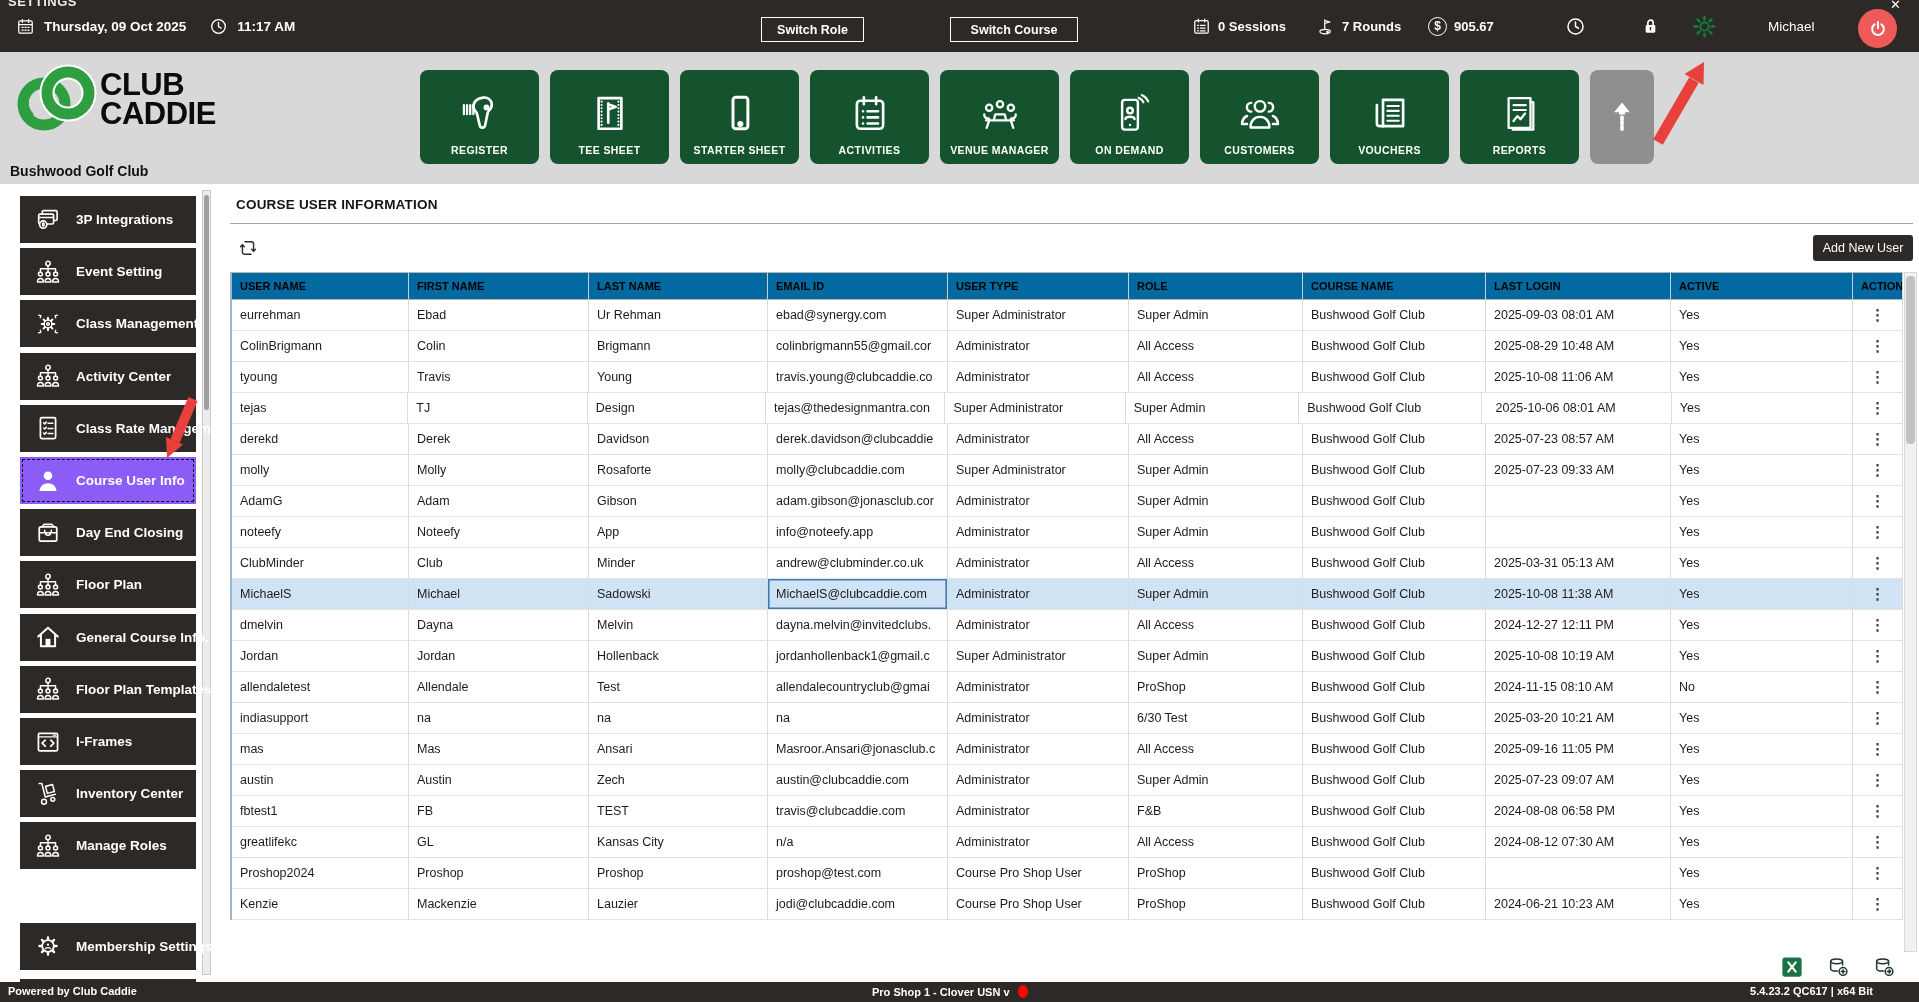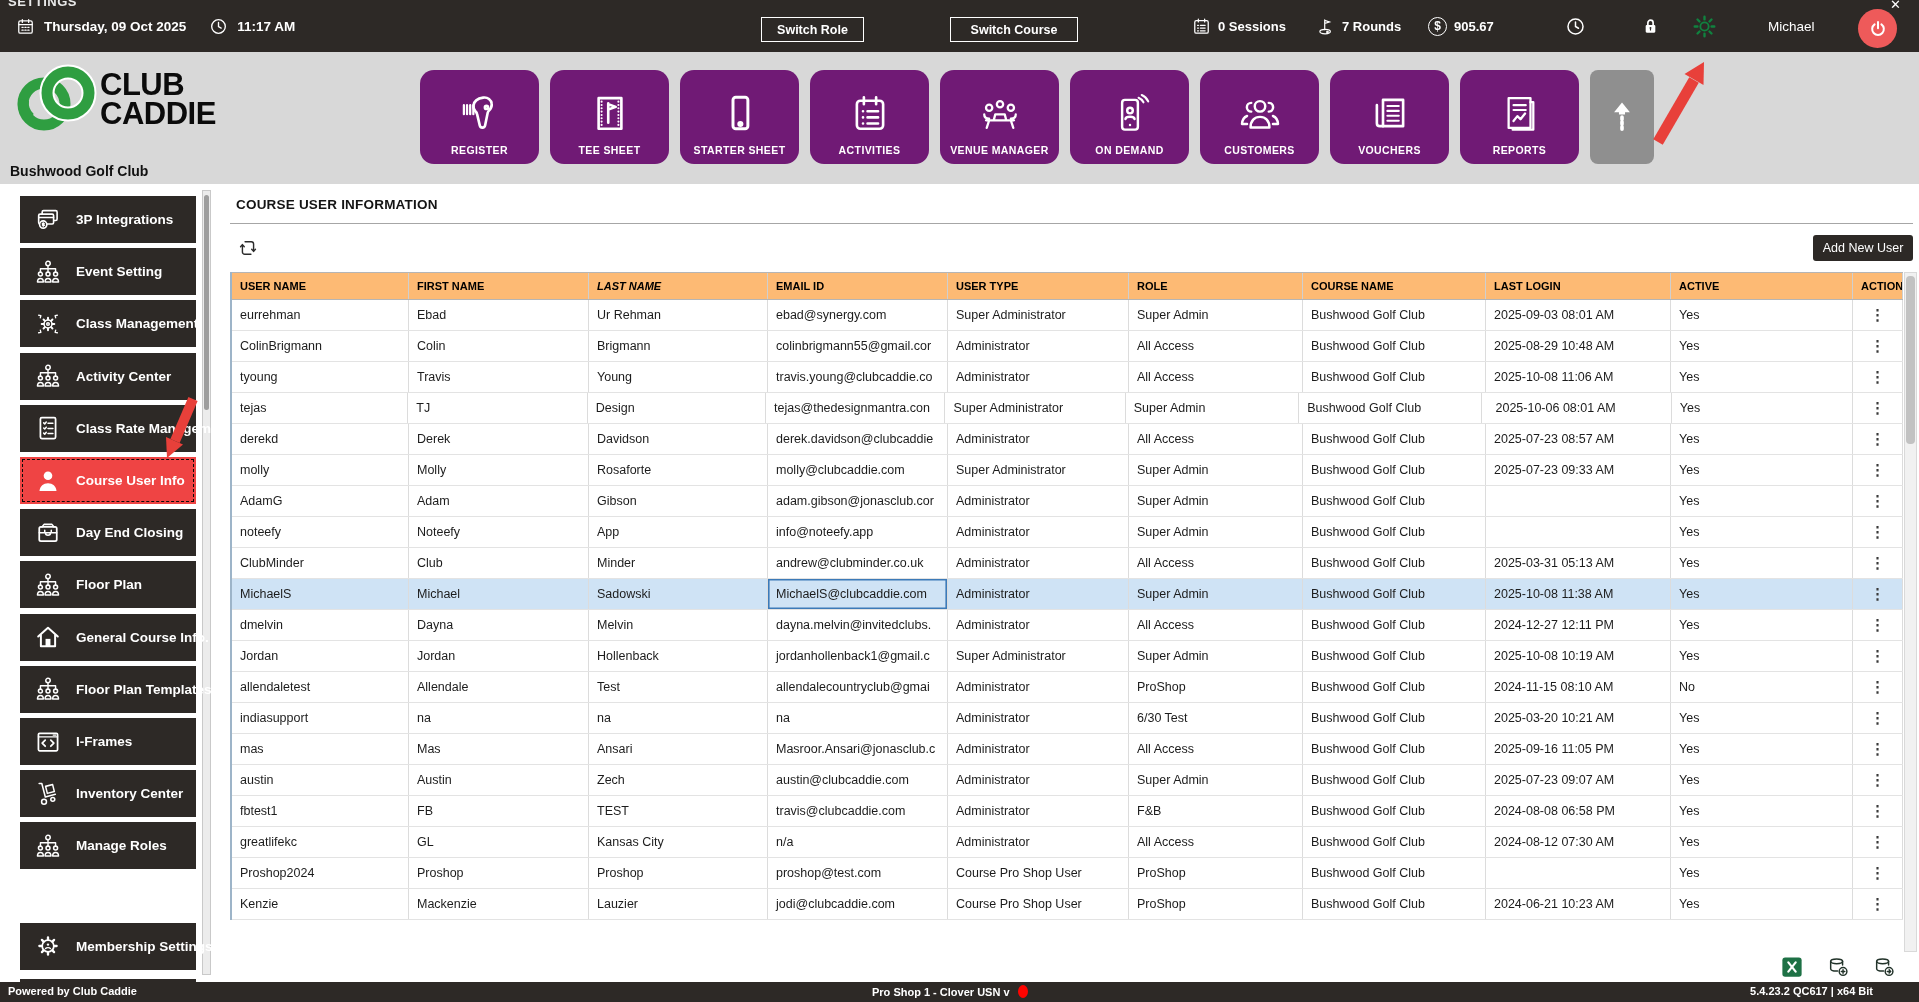--- a/index.html
+++ b/index.html
@@ -36,50 +36,50 @@
   #power-btn { position:absolute; left:1858px; top:9px; width:39px; height:39px; border-radius:50%; background:#ee5a5a;
                display:flex; align-items:center; justify-content:center; cursor:pointer; }
   #power-btn svg { width:20px; height:20px; color:#fff; }
 
   
   .band { position:absolute; left:0; top:52px; width:1919px; height:132px; background:#d8d8d8; }
   .logo-wrap { position:absolute; left:10px; top:8px; display:flex; align-items:center; }
   .brand-text { margin-left:-2px; line-height:29px; font-weight:900; font-size:31px; letter-spacing:-.5px; color:#0b0b0b; }
   .club-name { position:absolute; left:10px; top:111px; font-size:14px; font-weight:700; color:#111; }
   .tiles { position:absolute; left:420px; top:18px; display:flex; gap:11px; }
-  .tile { width:119px; height:94px; background:#701a75; border-radius:14px; color:#fff; cursor:pointer;
+  .tile { width:119px; height:94px; background:#14532d; border-radius:8px; color:#fff; cursor:pointer;
           display:flex; flex-direction:column; align-items:center; justify-content:flex-end; padding-bottom:8px; }
   .tile .t-ic { width:42px; height:42px; margin-bottom:10px; }
   .tile .t-lb { font-size:10.5px; font-weight:700; letter-spacing:.4px; white-space:nowrap; }
   .tile-more { width:64px; height:94px; background:#8f8f8f; border-radius:8px; display:flex; align-items:center; justify-content:center; cursor:pointer; }
   .tile-more svg { width:30px; height:34px; color:#fff; }
 
   
   .page-white { position:absolute; left:0; top:184px; width:1919px; height:798px; background:#ffffff; }
 
   
   .sidebar { position:absolute; left:20px; top:196px; width:176px; z-index:2; }
   .side-item { position:absolute; left:0; width:176px; height:47px; background:#2d2926; color:#fff; display:flex;
                align-items:center; padding-left:13px; gap:13px; cursor:pointer; }
   .side-item .s-ic { width:30px; height:30px; flex:0 0 30px; display:flex; align-items:center; justify-content:center; }
   .side-item .s-ic svg { width:28px; height:28px; }
   .side-item .s-lb { font-size:13.5px; font-weight:600; white-space:nowrap; }
-  .side-item.active { background:#ef4444; outline:1px dashed #0a0a0a; outline-offset:-3px; }
+  .side-item.active { background:#8b5cf6; outline:1px dashed #0a0a0a; outline-offset:-3px; }
   .side-scroll { position:absolute; left:202px; top:190px; width:9px; height:785px; background:#ececec; border:1px solid #c9c9c9; }
   .side-scroll .thumb { position:absolute; left:1px; top:4px; width:5px; height:215px; background:#9e9e9e; border-radius:3px; }
 
   
   .main-title { position:absolute; left:236px; top:197px; font-size:13.5px; font-weight:800; letter-spacing:.2px; color:#141414; z-index:3;}
   .title-rule { position:absolute; left:230px; top:223px; width:1683px; height:1px; background:#a6a6a6; z-index:3;}
   .refresh-btn { position:absolute; left:238px; top:238px; width:20px; height:20px; color:#2b2b2b; cursor:pointer; z-index:3;}
   .add-user-btn { position:absolute; left:1813px; top:235px; width:100px; height:26px; background:#2d2926; color:#fff;
                   font-size:12.5px; display:flex; align-items:center; justify-content:center; border-radius:3px; cursor:pointer; z-index:3;}
 
   
-  .grid { position:absolute; left:230px; top:272px; width:1673px; border-left:2px solid #9db4c8; z-index:3; background:#fdba74; }
+  .grid { position:absolute; left:230px; top:272px; width:1673px; border-left:2px solid #9db4c8; z-index:3; background:#0369a1; }
   .g-head { display:flex; height:28px; border-top:1px solid #b5b5b5; border-bottom:1px solid #b5b5b5; }
   .g-head .hc { font-size:11px; font-weight:700; color:#000; display:flex; align-items:center; padding-left:8px;
                 border-right:1px solid #cfcfcf; white-space:nowrap; overflow:hidden; cursor:pointer; }
   .g-row { display:flex; height:31px; border-bottom:1px solid #e3e3e3; cursor:pointer; background:#fff; }
   .g-row.selected { background:#cfe3f5; }
   .g-row .c { font-size:12.5px; color:#1c1c1c; display:flex; align-items:center; padding-left:8px;
               border-right:1px solid #dcdcdc; white-space:nowrap; overflow:hidden; }
   .g-row .c.sel-cell { box-shadow: inset 0 0 0 1.6px #3c7ab8; }
   .g-row .c.action { justify-content:center; padding-left:0; font-size:15px; color:#3a3a3a; font-weight:700; }
   .v-scroll { position:absolute; left:1904px; top:272px; width:13px; height:680px; background:#f1f1f1; border:1px solid #d9d9d9; z-index:3;}
@@ -435,21 +435,21 @@
       <path d="M16.5 13.5l2.2 2.6 2.2-2.6"></path>
       <path d="M7.5 10.5L5.3 7.9 3.1 10.5"></path>
     </svg>
 </span>
 <div class="add-user-btn">Add New User</div>
 
 <div class="grid" id="grid">
     <div class="g-head">
       <div class="hc" style="width: 177px;">USER NAME</div>
       <div class="hc" style="width: 180px;">FIRST NAME</div>
-      <div class="hc" style="width: 179px; font-style: italic;">LAST NAME</div>
+      <div class="hc" style="width: 179px;">LAST NAME</div>
       <div class="hc" style="width: 180px;">EMAIL ID</div>
       <div class="hc" style="width: 181px;">USER TYPE</div>
       <div class="hc" style="width: 174px;">ROLE</div>
       <div class="hc" style="width: 183px;">COURSE NAME</div>
       <div class="hc" style="width: 185px;">LAST LOGIN</div>
       <div class="hc" style="width: 182px;">ACTIVE</div>
       <div class="hc" style="width: 50px;">ACTION</div>
     </div>
     <div class="g-row">
       <div class="c" style="width: 177px;">eurrehman</div>

